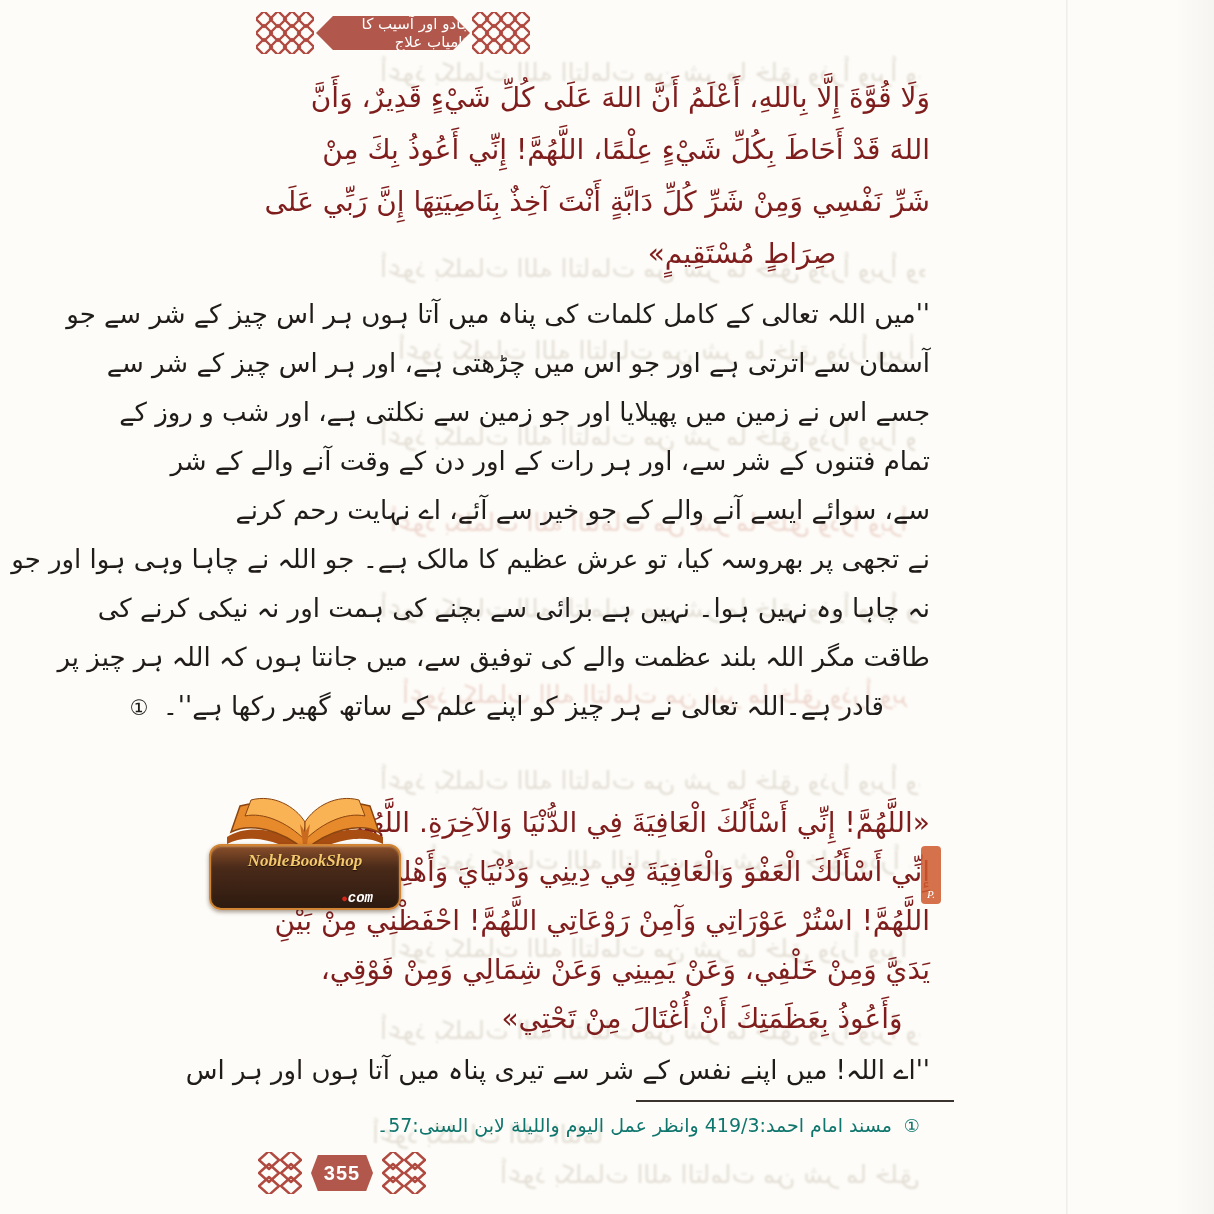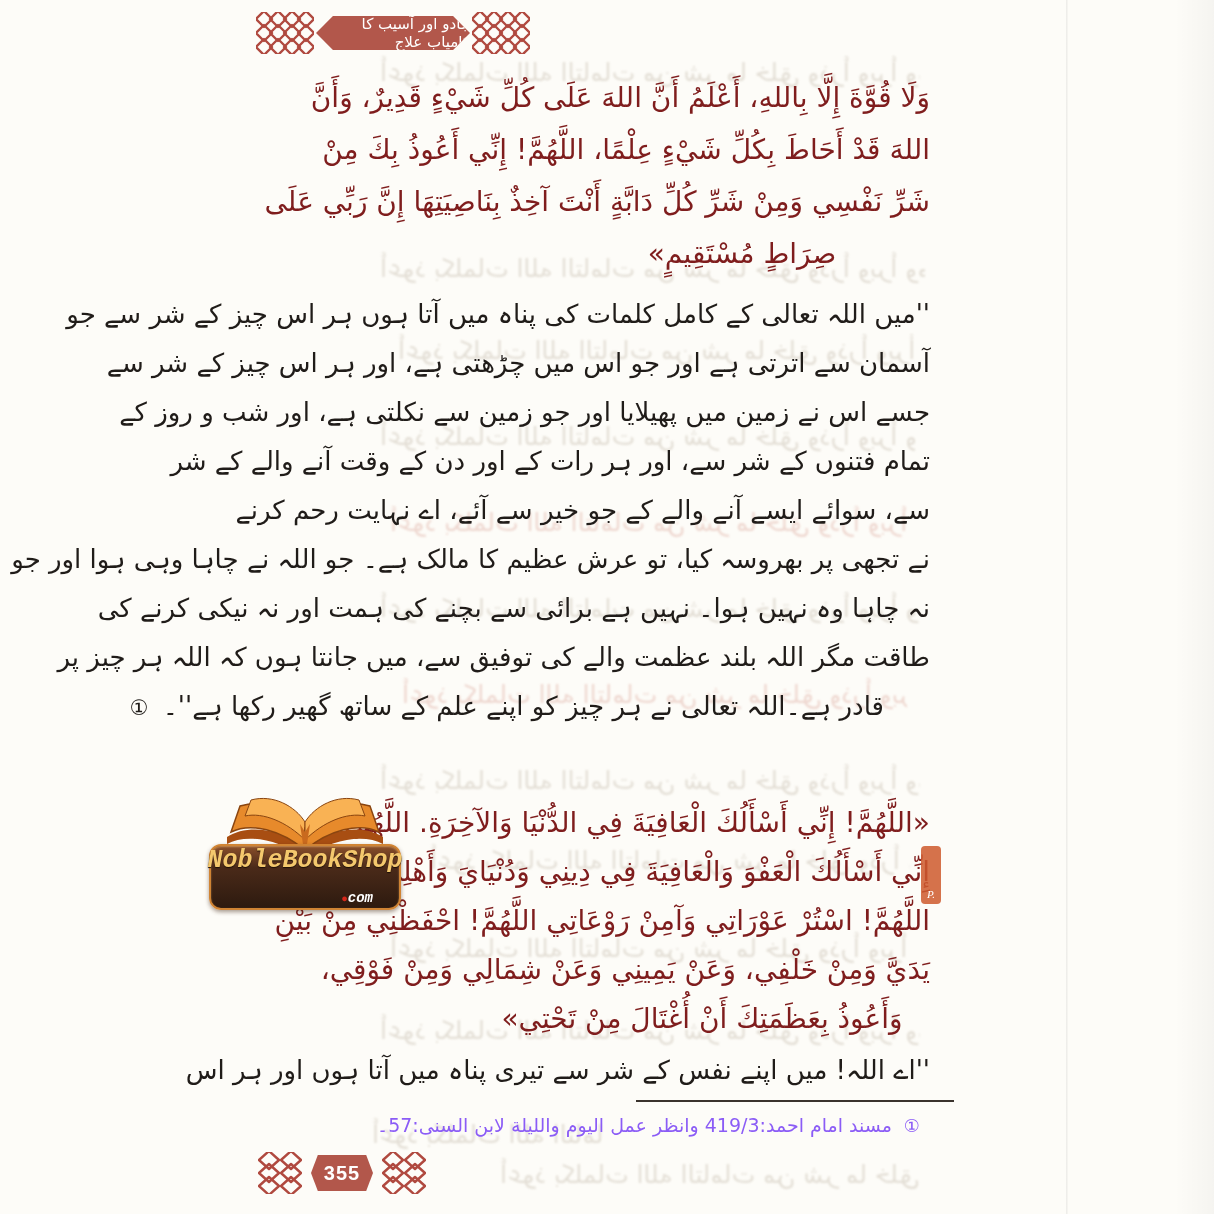--- a/index.html
+++ b/index.html
@@ -45,36 +45,36 @@
     text-align:justify;text-align-last:justify;white-space:nowrap;
   }
   .uline.last{text-align:right;text-align-last:right;padding-left:80px;padding-right:46px;}
   .shift90{transform:translateX(92px);} 
   .shift50{transform:translateX(52px);}
   .fn-marker{font-size:21px;color:#201c19;margin-right:14px;}
   
   .fn-rule{position:absolute;top:1100px;left:636px;width:318px;height:2px;background:#3a332d;}
   .footnote{
     position:absolute;top:1108px;left:470px;width:450px;direction:rtl;text-align:right;
-    color:#8b5cf6;font-size:19px;line-height:34px;white-space:nowrap;
+    color:#0f766e;font-size:19px;line-height:34px;white-space:nowrap;
   }
   .footnote .mark{font-size:18px;margin-left:12px;}
   
   .logo{position:absolute;top:792px;left:197px;width:215px;height:122px;}
   .logo .book{position:absolute;top:0;left:18px;}
   .logo .shield{
     position:absolute;top:52px;left:12px;width:188px;height:62px;
     background:linear-gradient(180deg,#8a4f2a 0%,#4a2a19 35%,#2d1a0f 100%);
     border:2px solid #d08434;border-radius:12px;
     box-shadow:0 2px 4px rgba(60,30,10,.45), inset 0 1px 2px rgba(255,200,120,.5);
     display:flex;flex-direction:column;align-items:center;justify-content:center;
   }
   .logo .name{
-    font-family:Liberation Mono, monospace;font-style:italic;font-weight:bold;
-    font-size:25px;color:#f4c86d;text-shadow:0 1px 1px #1d0f06;line-height:26px;
+    font-family:Liberation Serif, serif;font-style:italic;font-weight:bold;
+    font-size:17px;color:#f4c86d;text-shadow:0 1px 1px #1d0f06;line-height:26px;
     letter-spacing:0px;
   }
   .logo .tld{
     align-self:flex-end;margin-right:26px;margin-top:17px;
     font-family:Liberation Mono, monospace;font-style:italic;font-weight:bold;
     font-size:14px;color:#fff;line-height:14px;
   }
   .logo .dot{color:#d5281b;font-size:11px;margin-left:2px;}
   
   .badge-row{position:absolute;top:1152px;left:258px;display:flex;align-items:center;gap:9px;}

